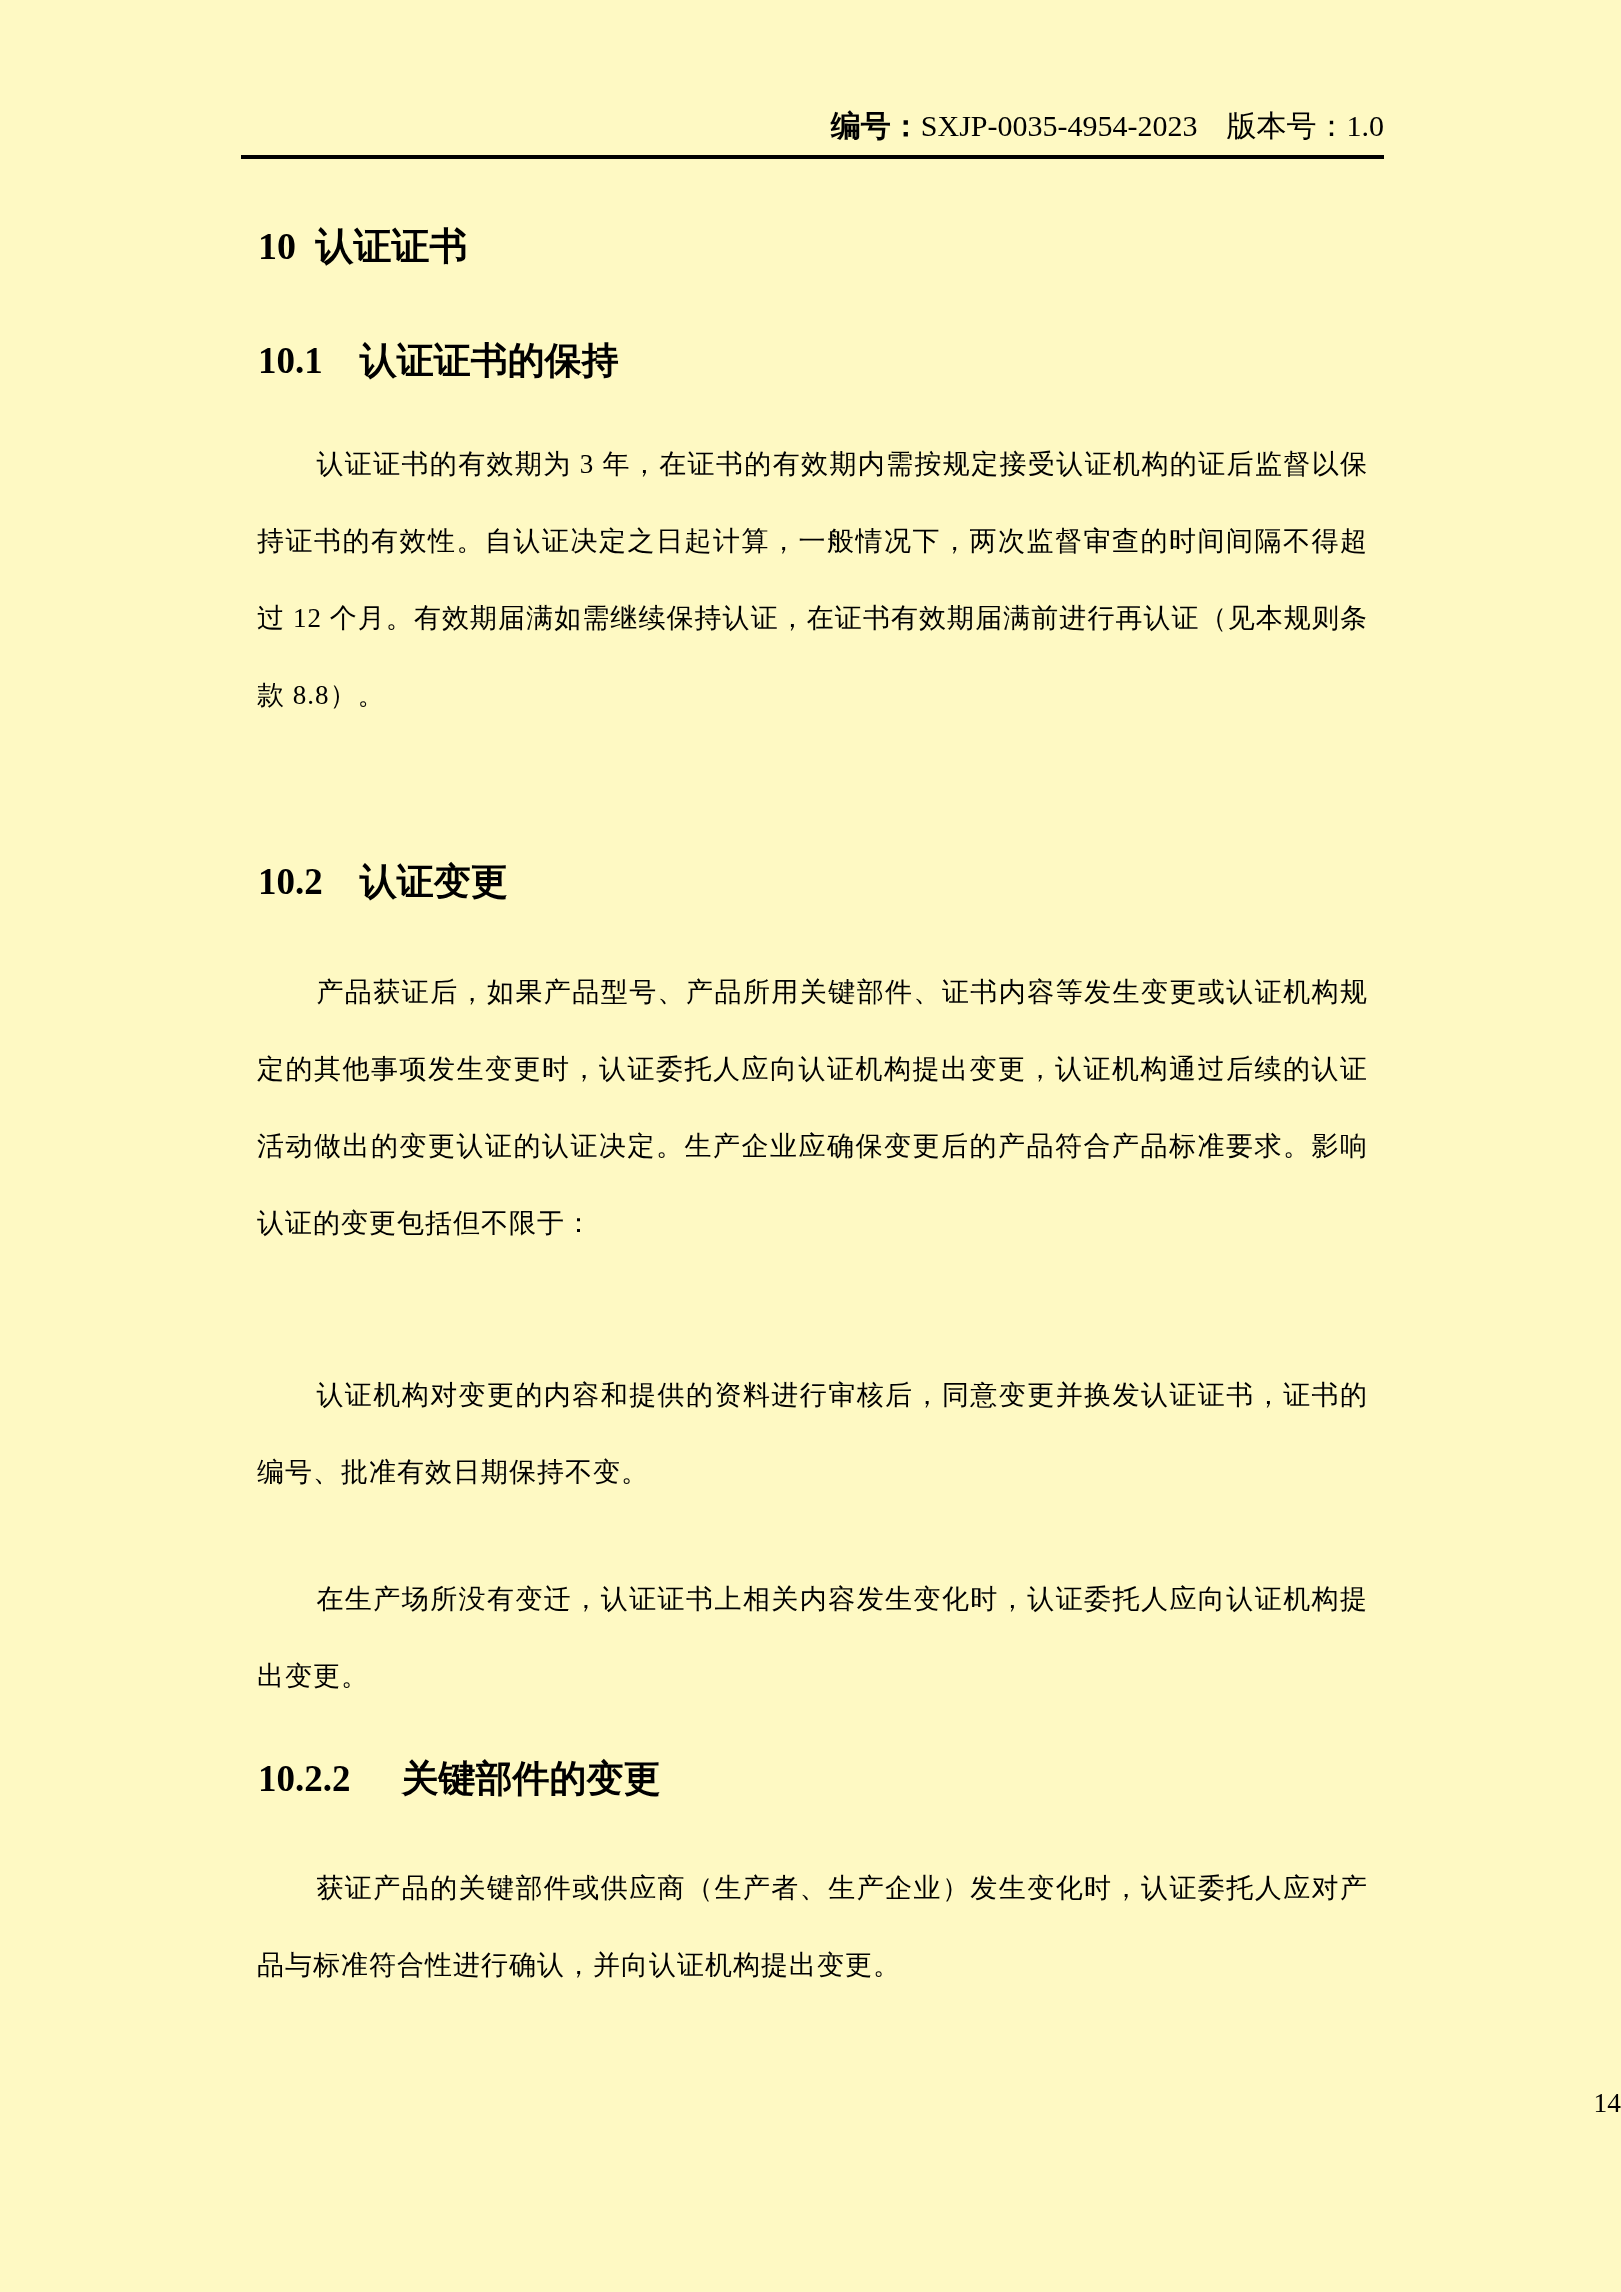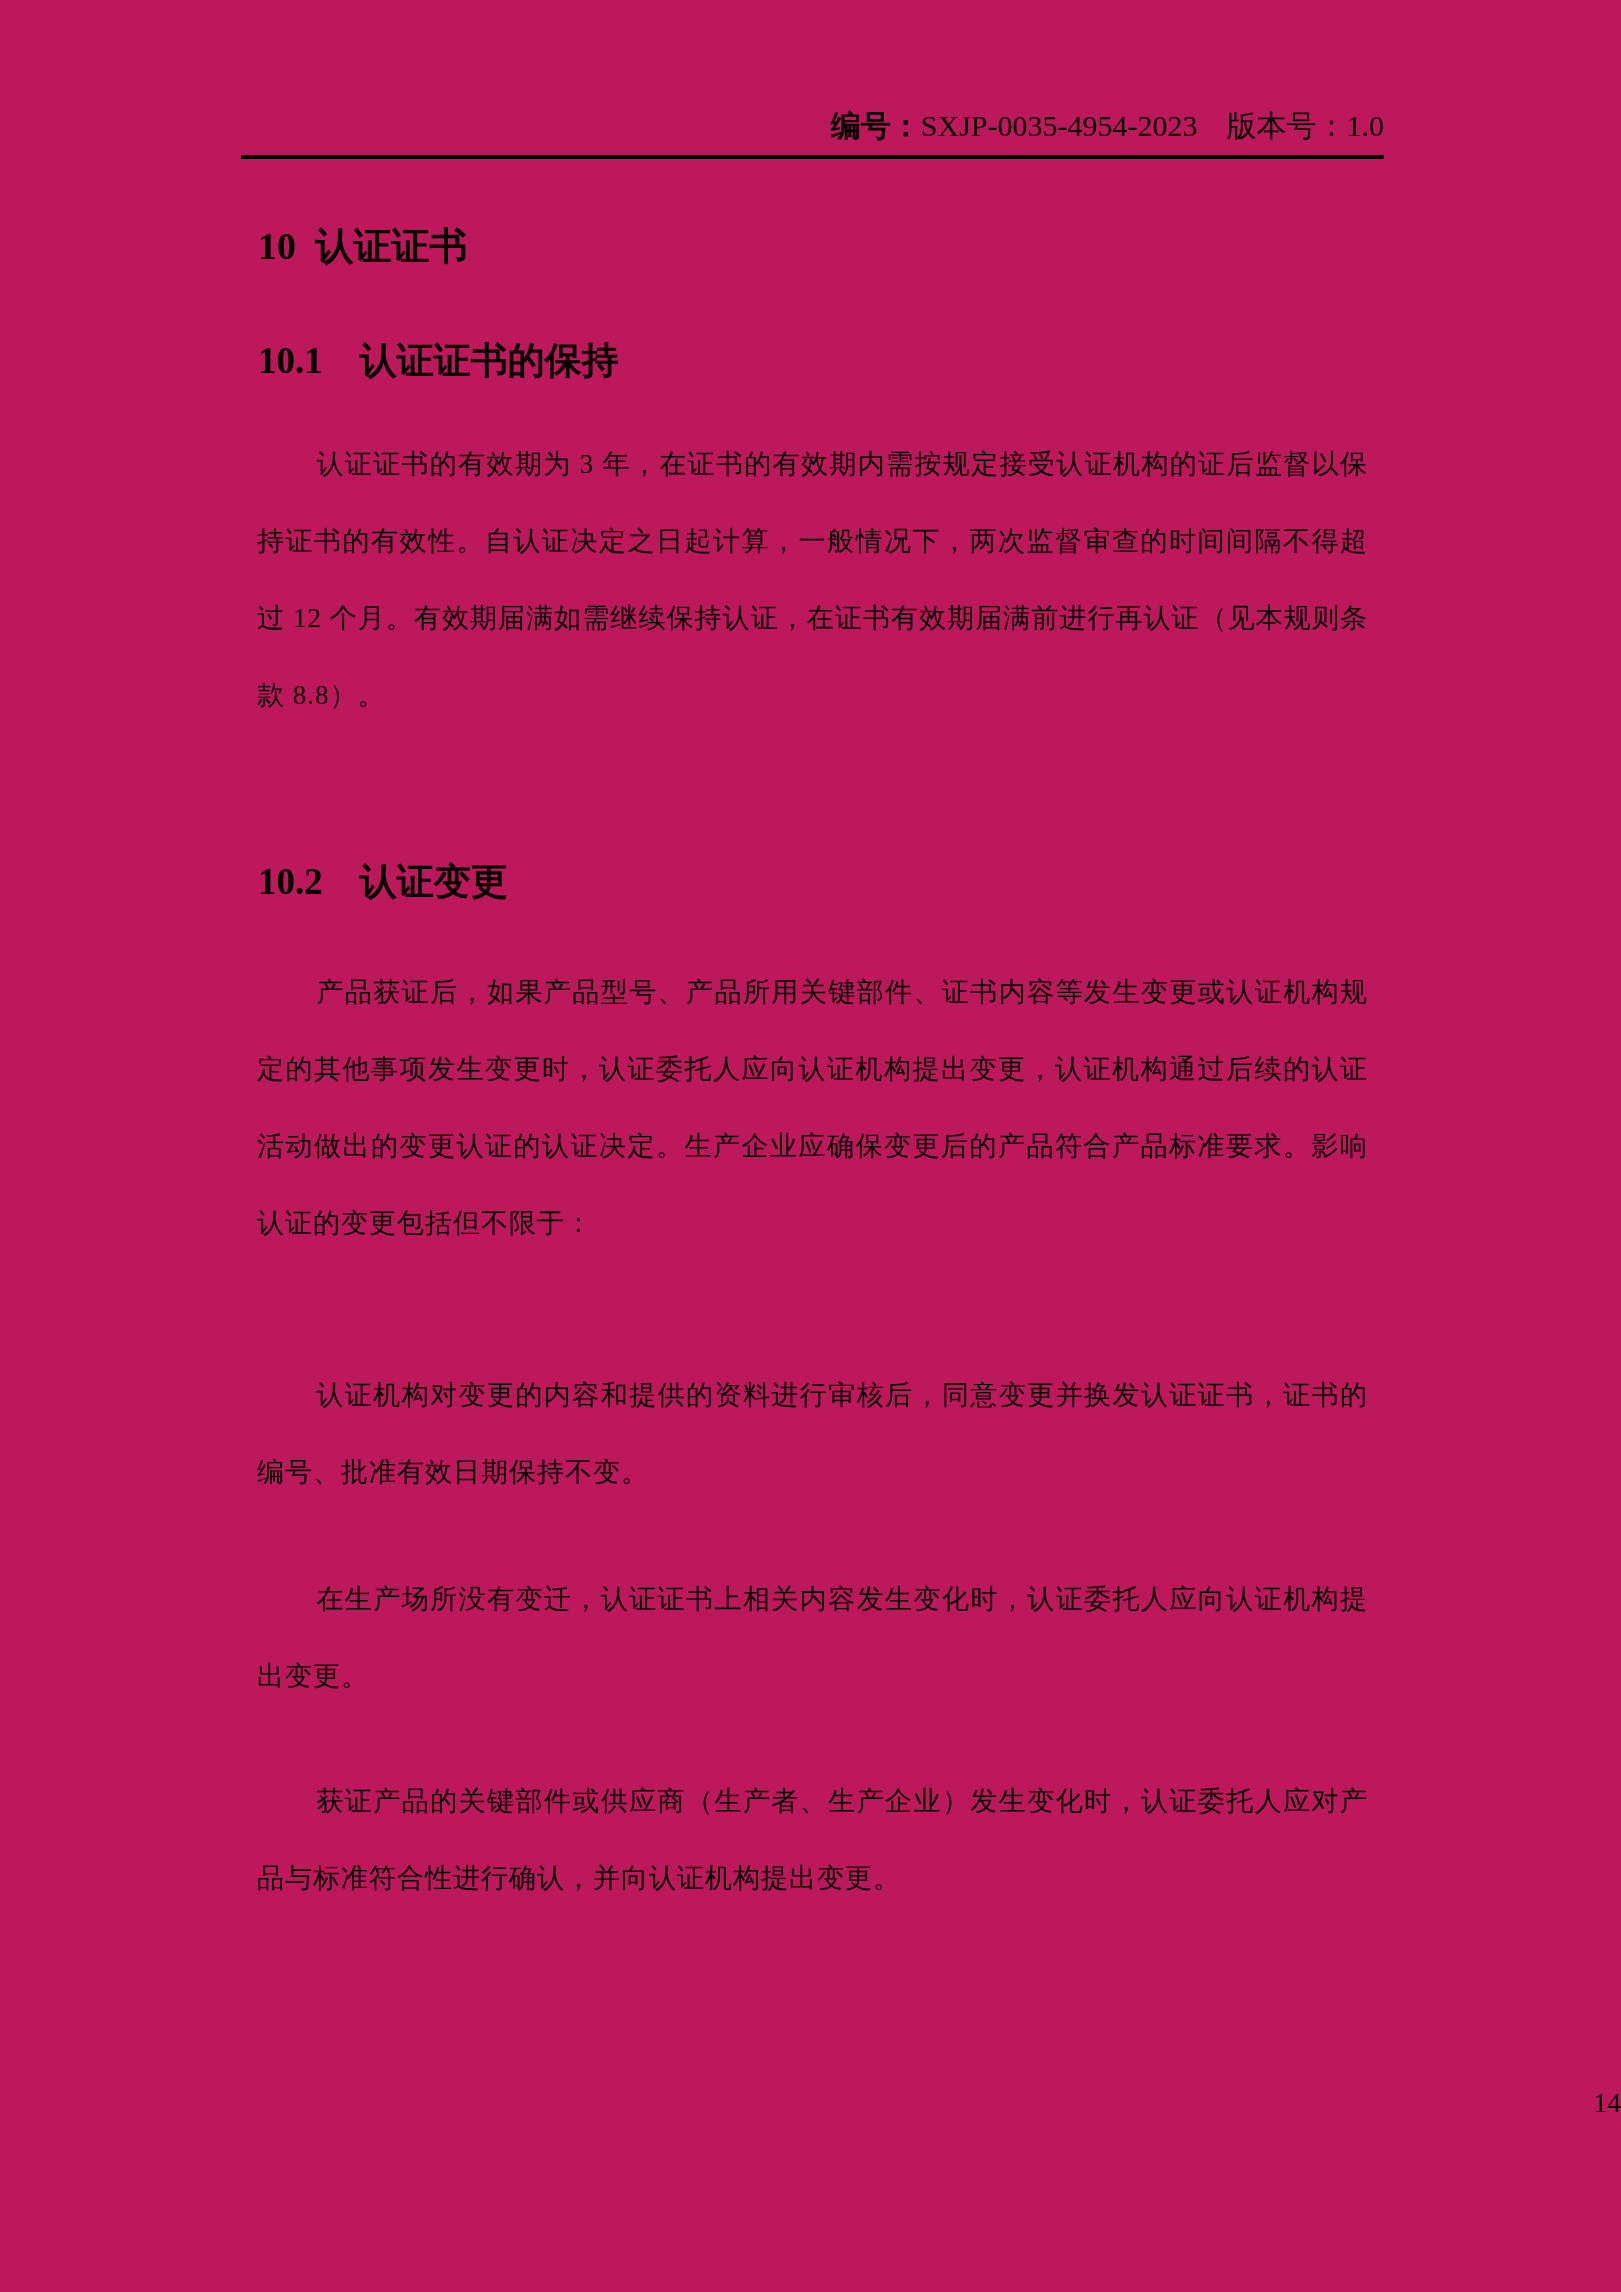--- a/index.html
+++ b/index.html
@@ -4,21 +4,21 @@
 <style>
   html, body {
     margin: 0;
     padding: 0;
     background: #ffffff;
   }
   .page {
     position: relative;
     width: 1621px;
     height: 2293px;
-    background: #be185d;
+    background: #fef9c3;
     color: #000000;
     font-family: "Liberation Serif", "DejaVu Serif", serif;
     overflow: hidden;
   }
   .content {
     position: absolute;
     left: 241px;
     top: 106px;
     width: 1143px;
   }
@@ -108,20 +108,23 @@
     <h2 class="doc-h h2 h2-102">
       <span class="h-num">10.2</span><span>认证变更</span>
     </h2>
 
     <p class="doc-p p-first-102 lines-5">产品获证后，如果产品型号、产品所用关键部件、证书内容等发生变更或认证机构规定的其他事项发生变更时，认证委托人应向认证机构提出变更，认证机构通过后续的认证活动做出的变更认证的认证决定。生产企业应确保变更后的产品符合产品标准要求。影响认证的变更包括但不限于：</p>
 
 
     <p class="doc-p lines-2">认证机构对变更的内容和提供的资料进行审核后，同意变更并换发认证证书，证书的编号、批准有效日期保持不变。</p>
     <p class="doc-p p-first-1021 lines-2">在生产场所没有变迁，认证证书上相关内容发生变化时，认证委托人应向认证机构提出变更。</p>
 
+    <h3 class="doc-h h3 h3-1022">
+      <span class="h-num">10.2.2</span><span>关键部件的变更</span>
+    </h3>
 
     <p class="doc-p p-first-1022 lines-2">获证产品的关键部件或供应商（生产者、生产企业）发生变化时，认证委托人应对产品与标准符合性进行确认，并向认证机构提出变更。</p>
 
   </div>
 
   <footer class="page-footer">
     <span>14</span>
   </footer>
 </div>
 

